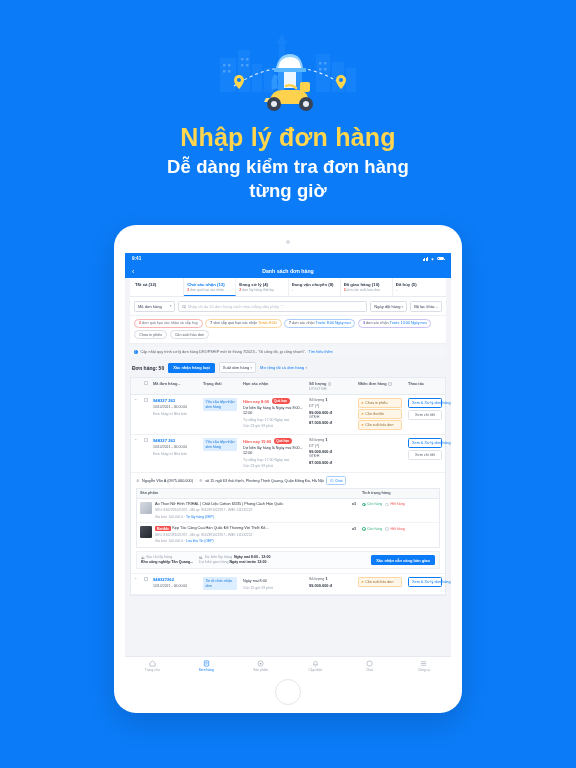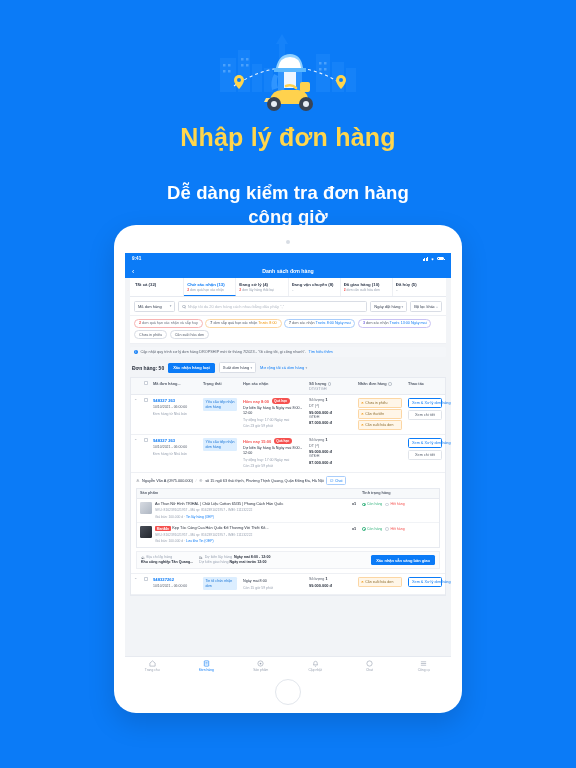--- a/index.html
+++ b/index.html
@@ -22,21 +22,21 @@
   
   .headline-wrap {
     position: absolute; left: 0; right: 0; top: 122px;
     text-align: center;
   }
   .headline {
     font-size: 25px; font-weight: bold; color: #ffd64d;
     letter-spacing: .2px; line-height: 1.2;
   }
   .subheadline {
-    margin-top: 29px;
+    margin-top: 3px;
     font-size: 18.5px; font-weight: bold; color: #ffffff;
     line-height: 1.32; letter-spacing: .1px;
   }
 
   
   .tablet {
     position: absolute;
     left: 114px; top: 225px;
     width: 348px; height: 488px;
     background: #ffffff;
@@ -366,21 +366,21 @@
       <circle cx="98" cy="80" r="3" fill="#e8edf4"></circle>
       <path d="M78 62 q6 -2 10 2" stroke="#ffd24d" stroke-width="2.5" fill="none" stroke-linecap="round"></path>
     </g>
   </svg>
 </div>
 
 <div class="headline-wrap">
   <div class="headline">Nhập lý đơn hàng</div>
   <div class="subheadline">
     <div>Dễ dàng kiểm tra đơn hàng</div>
-    <div>công giờ</div>
+    <div>từng giờ</div>
   </div>
 </div>
 
 <div class="tablet">
   <div class="tablet-cam"></div>
   <div class="tablet-home"></div>
 
   <div class="screen">
 
     <div class="statusbar">

